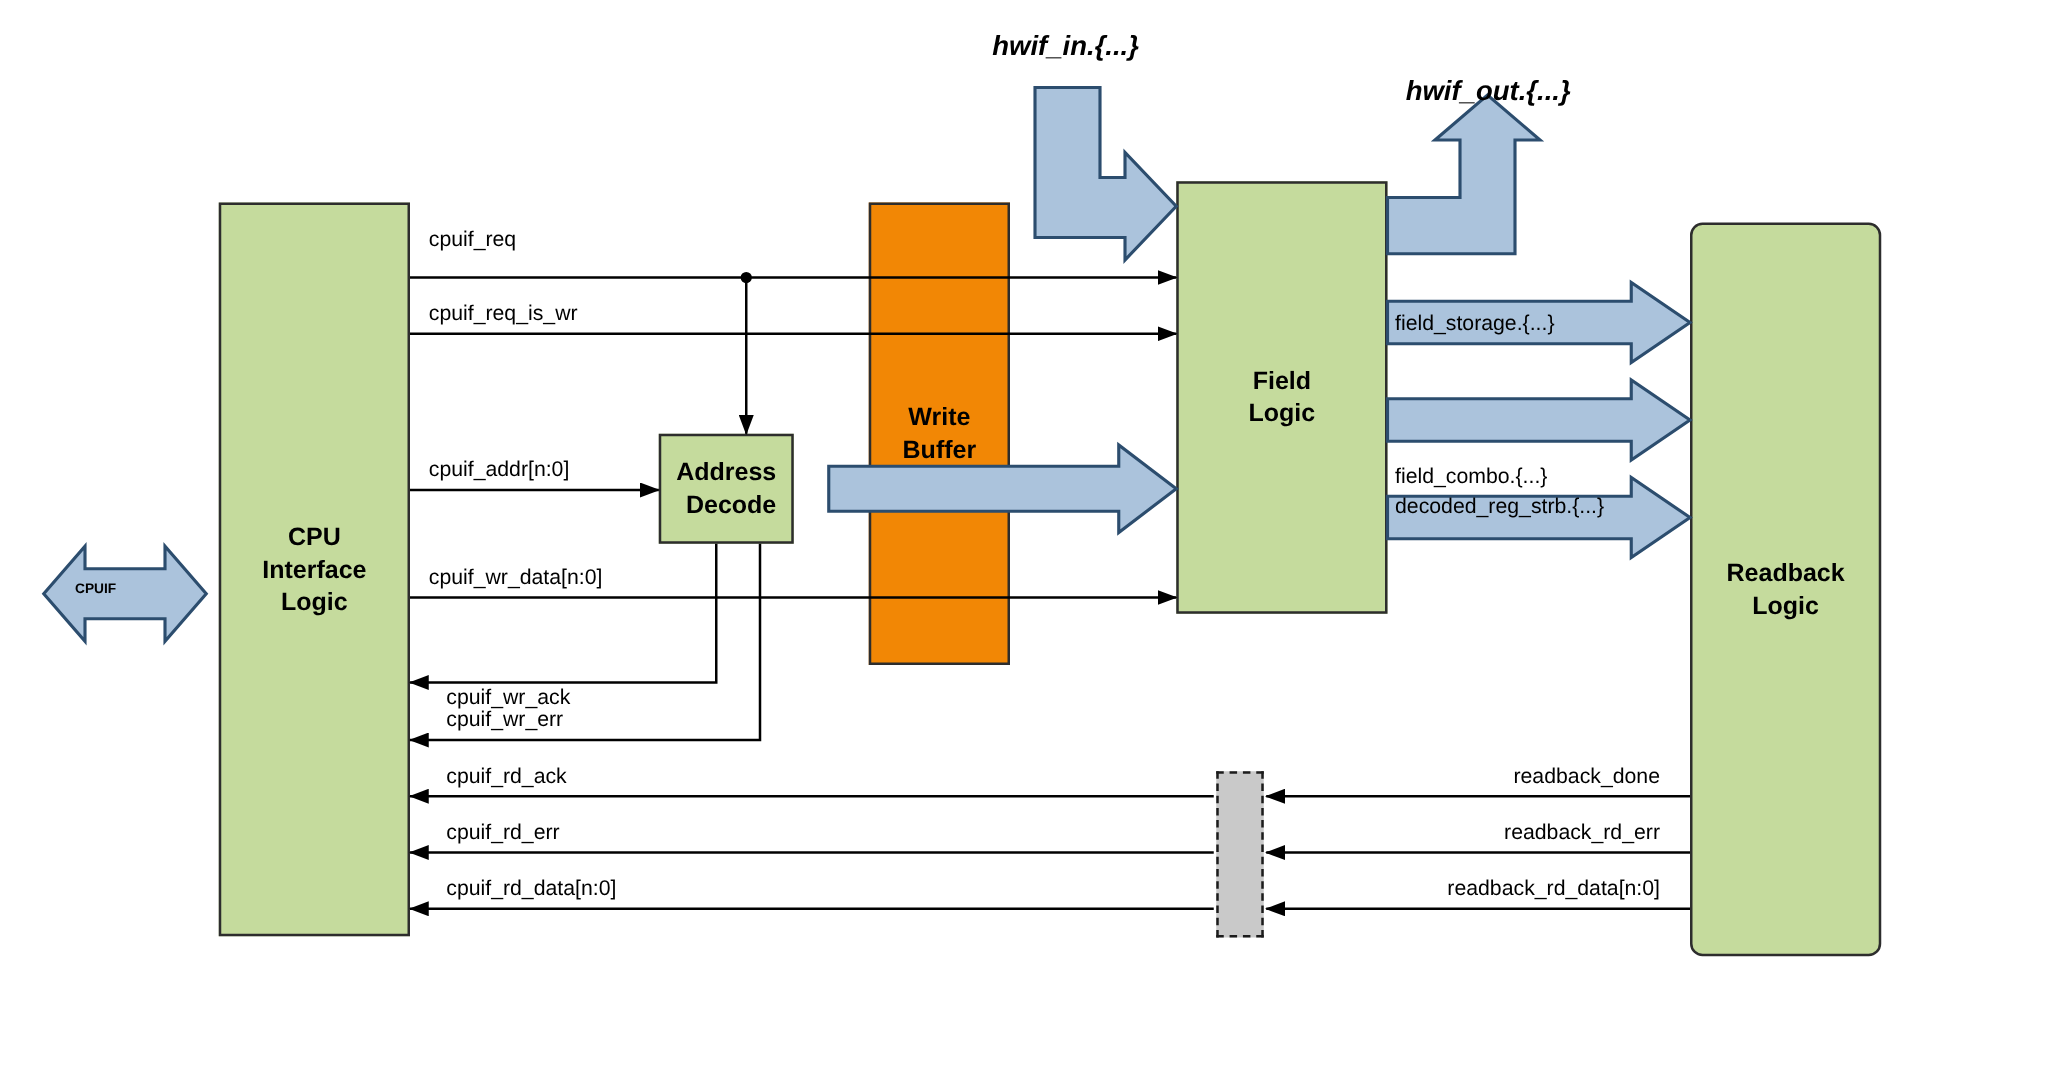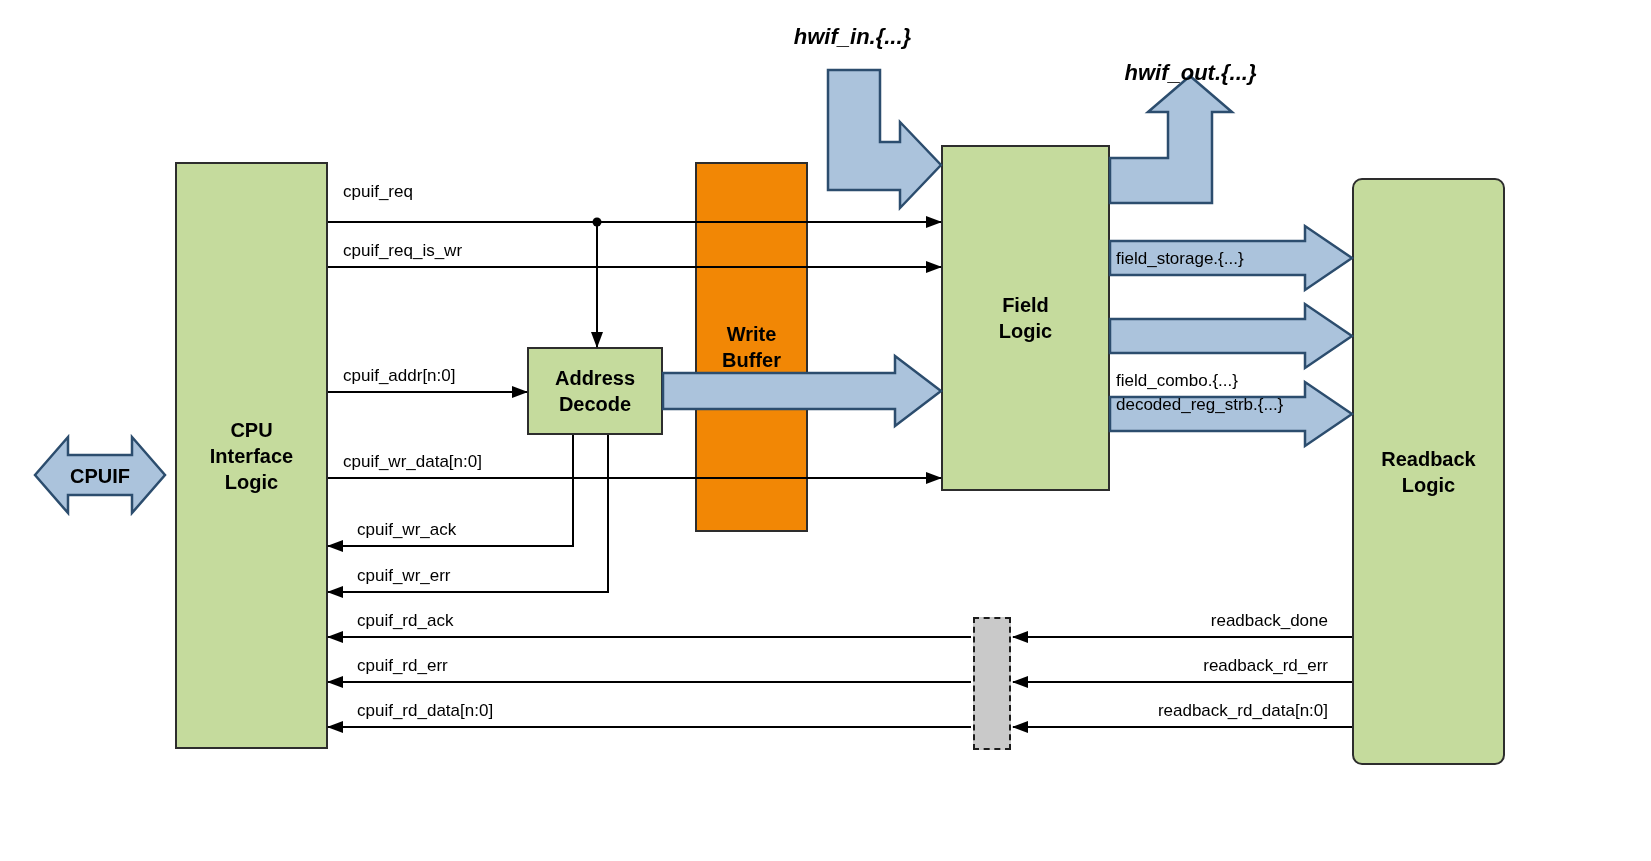--- a/index.html
+++ b/index.html
@@ -18,39 +18,39 @@
     text-align: center; font-weight: 700; font-size: 20px; line-height: 1.3;
     white-space: pre-line;
   }
   .green  { background: var(--block-green, #c5db9d); }
   .orange { background: var(--block-orange, #f28705); }
   .retime { background: var(--retime-gray, #c9c9c9); border: 2px dashed #1c1c1c; }
 
   .lbl { position: absolute; font-size: 17px; white-space: nowrap; }
   .lbl-right { text-align: right; }
   .big-bold { font-size: 22px; font-weight: 700; text-align: center; font-style: italic; }
-  .cpuif-txt { position: absolute; font-size: 20px; font-weight: 700; text-align: center; }
+  .cpuif-txt { position: absolute; font-size: 11px; font-weight: 700; text-align: left; }
 
   svg { display: block; }
   .busarrow { fill: var(--arrow-blue, #abc3dc); stroke: var(--arrow-blue-stroke, #2c4d6e); stroke-width: 2.5; }
   .wire { stroke: #000; stroke-width: 2; fill: none; }
 </style>
 </head>
 <body>
 
 <div class="canvas">
 
   <div class="layer blocks">
     <div class="block green" style="left:175px; top:162px; width:153px; height:587px;">
       <span>CPU
 Interface
 Logic</span>
     </div>
 
-    <div class="block green" style="left:527px; top:347px; width:136px; height:88px;">
+    <div class="block green" style="left:527px; top:347px; width:108px; height:88px;text-align:right;">
       <span>Address
 Decode</span>
     </div>
 
     <div class="block orange" style="left:695px; top:162px; width:113px; height:370px;">
       <span>Write
 Buffer</span>
     </div>
 
     <div class="block green" style="left:941px; top:145px; width:169px; height:346px;">
@@ -113,21 +113,21 @@
     <div class="cpuif-txt" style="left:60px; top:465px; width:80px;">CPUIF</div>
 
     <div class="lbl" style="left:1116px; top:249px;">field_storage.{...}</div>
     <div class="lbl" style="left:1116px; top:327px;margin-top:44px;">field_combo.{...}</div>
     <div class="lbl" style="left:1116px; top:395px;">decoded_reg_strb.{...}</div>
 
     <div class="lbl" style="left:343px; top:182px;">cpuif_req</div>
     <div class="lbl" style="left:343px; top:241px;">cpuif_req_is_wr</div>
     <div class="lbl" style="left:343px; top:366px;">cpuif_addr[n:0]</div>
     <div class="lbl" style="left:343px; top:452px;">cpuif_wr_data[n:0]</div>
-    <div class="lbl" style="left:357px; top:520px;text-align:right;">cpuif_wr_ack</div>
+    <div class="lbl" style="left:357px; top:548px;text-align:right;">cpuif_wr_ack</div>
     <div class="lbl" style="left:357px; top:566px;">cpuif_wr_err</div>
     <div class="lbl" style="left:357px; top:611px;">cpuif_rd_ack</div>
     <div class="lbl" style="left:357px; top:656px;">cpuif_rd_err</div>
     <div class="lbl" style="left:357px; top:701px;">cpuif_rd_data[n:0]</div>
 
     <div class="lbl lbl-right" style="right:323px; top:611px;">readback_done</div>
     <div class="lbl lbl-right" style="right:323px; top:656px;">readback_rd_err</div>
     <div class="lbl lbl-right" style="right:323px; top:701px;">readback_rd_data[n:0]</div>
   </div>
 

